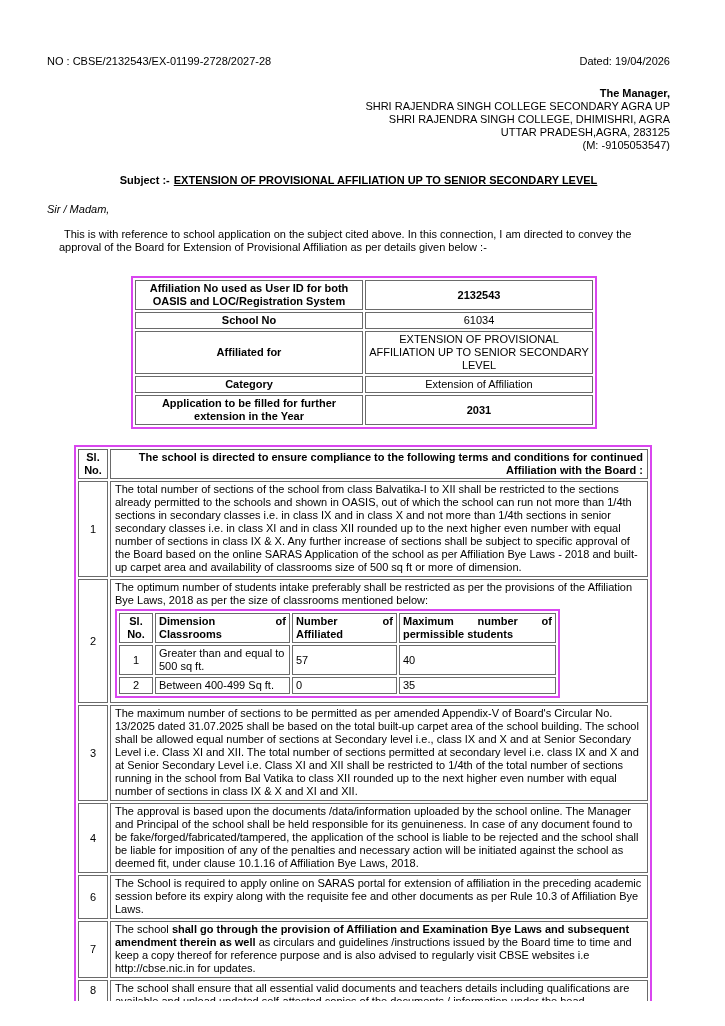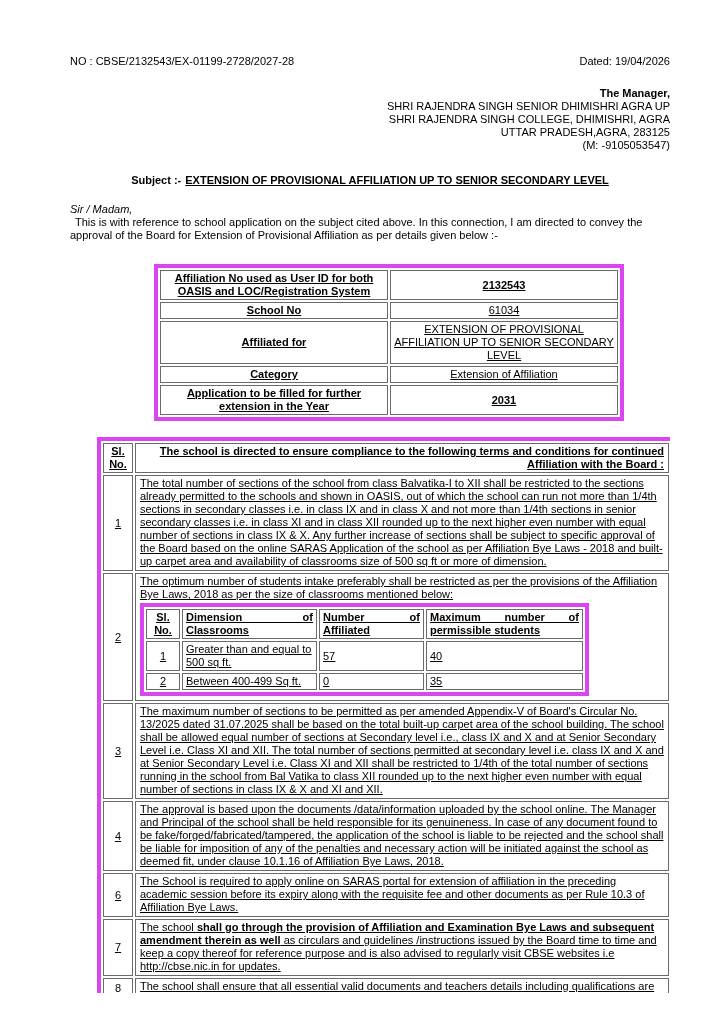--- a/index.html
+++ b/index.html
@@ -2,35 +2,35 @@
 <html><head>
 <meta charset="utf-8">
 <style>
   html,body { margin:0; padding:0; }
   body {
     width:725px; height:1026px; overflow:hidden;
     background:#ffffff; color:#000;
     font-family:"Liberation Sans", sans-serif;
     font-size:11px; line-height:13px;
   }
-  .page { padding:55px 55px 0 70px; }
+  .page { padding:55px 55px 0 47px; }
 
   .hdr-row { display:flex; justify-content:space-between; }
 
   .recipient { margin-top:19px;text-align:right; }
   .recipient .title { font-weight:bold; }
 
   .subject-row { margin-top:22px; text-align:center; }
   .subject-row .lab { font-weight:bold; }
   .subject-row .sub { font-weight:bold; text-decoration:underline; margin-left:4px; }
 
   .salutation { margin-top:16px;font-style:italic; }
-  .intro { margin:0; text-indent:5px; }
+  .intro { margin:12px; text-indent:5px; }
 
-  .doc-table { border-collapse:separate; border-spacing:2px; border:4px solid #d946ef;text-decoration:underline; }
+  .doc-table { border-collapse:separate; border-spacing:2px; border:2px solid #d946ef; }
   .doc-table td { border:1px solid #6a6a6a; padding:1px 3px; vertical-align:middle; }
 
   #details-table { width:460px; margin:22px 0 0 84px; table-layout:fixed; text-align:center; }
   #details-table .lbl { font-weight:bold; }
   #details-table .val.b { font-weight:bold; }
 
   .terms-clip { height:556px; overflow:hidden; margin:16px 0 0 27px; }
   #terms-table { width:578px; table-layout:fixed; }
   #terms-table .th-sl { font-weight:bold; text-align:center; vertical-align:middle; }
   #terms-table .th-text { font-weight:bold; text-align:right; vertical-align:top; padding:1px 4px; }
@@ -50,21 +50,21 @@
 
 <div class="page">
 
   <div class="hdr-row">
     <span>NO : CBSE/2132543/EX-01199-2728/2027-28</span>
     <span>Dated: 19/04/2026</span>
   </div>
 
   <div class="recipient">
     <div class="title">The Manager,</div>
-    <div>SHRI RAJENDRA SINGH SENIOR DHIMISHRI AGRA UP</div>
+    <div>SHRI RAJENDRA SINGH COLLEGE SECONDARY AGRA UP</div>
     <div>SHRI RAJENDRA SINGH COLLEGE, DHIMISHRI, AGRA</div>
     <div>UTTAR PRADESH,AGRA, 283125</div>
     <div>(M: -9105053547)</div>
   </div>
 
   <div class="subject-row">
     <span class="lab">Subject :-</span><span class="sub">EXTENSION OF PROVISIONAL AFFILIATION UP TO SENIOR SECONDARY LEVEL</span>
   </div>
 
   <div class="salutation">Sir / Madam,</div>

